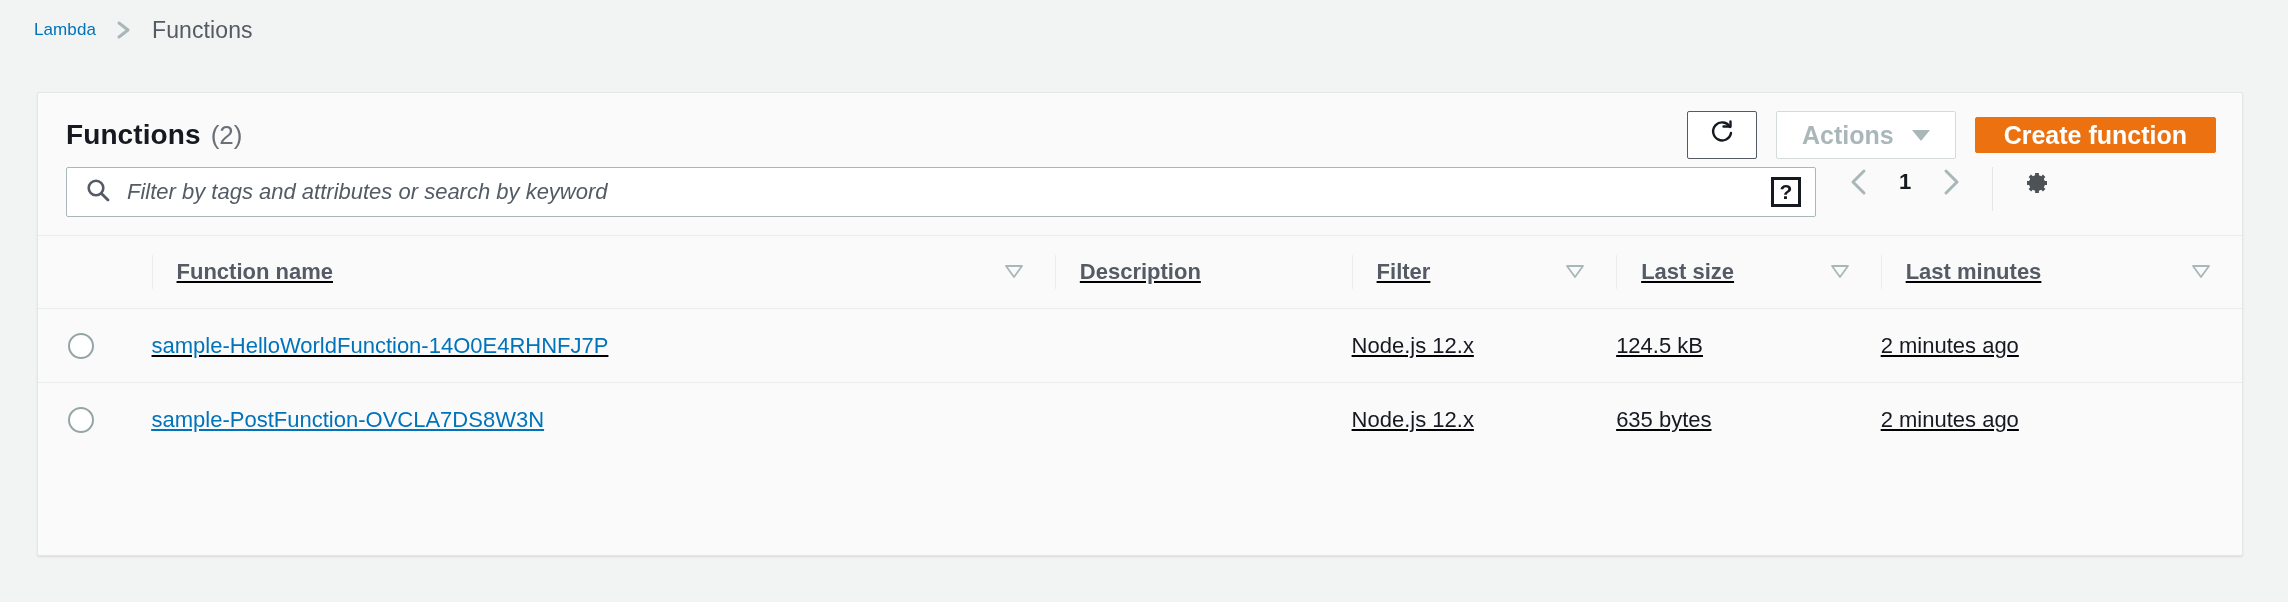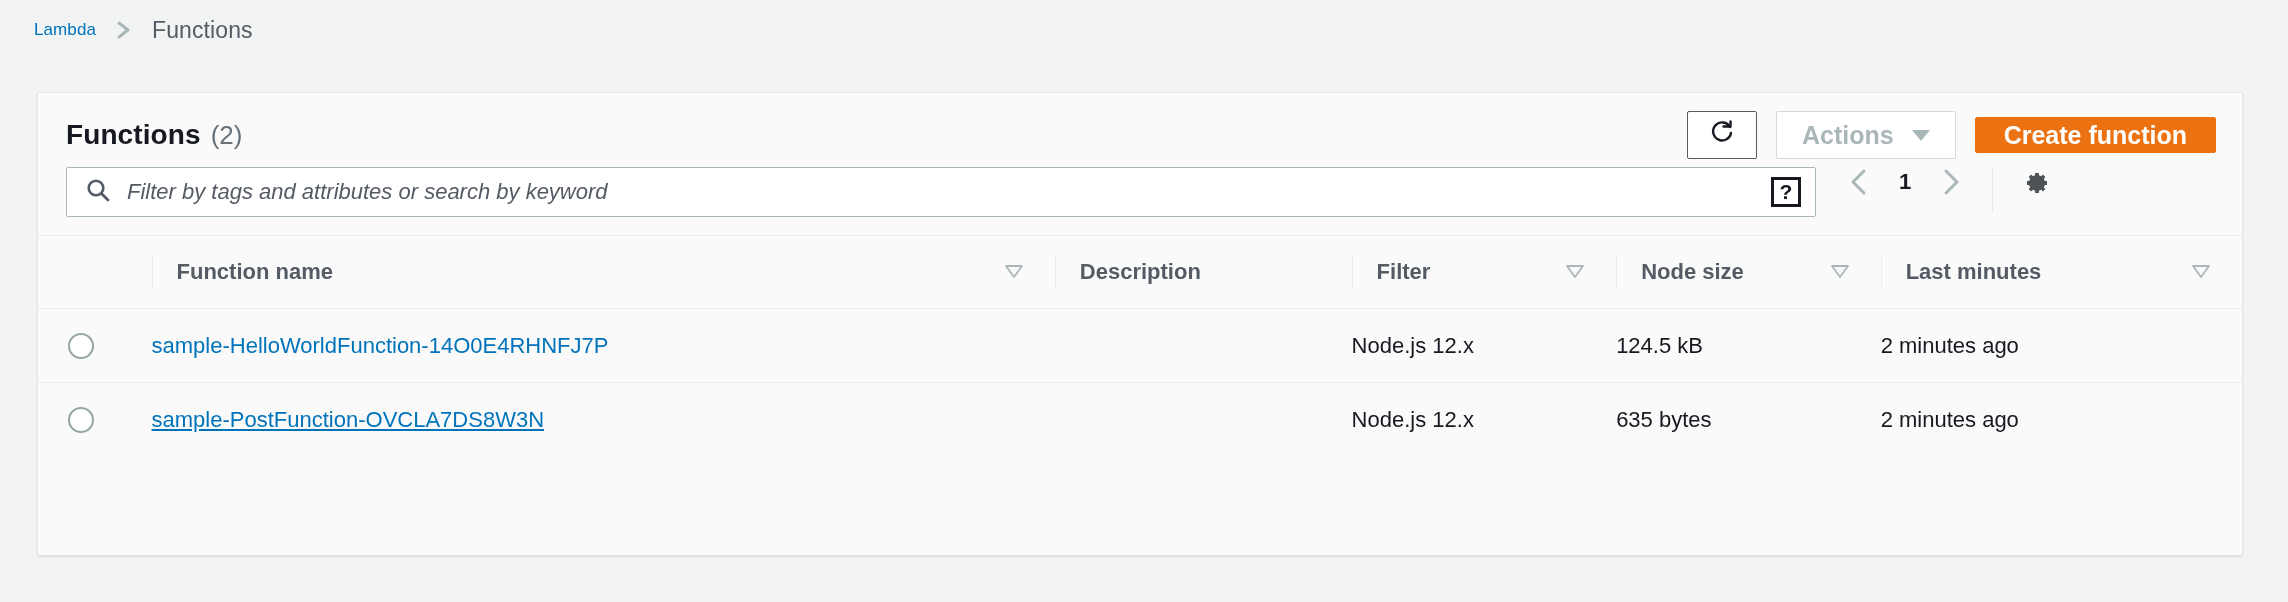--- a/index.html
+++ b/index.html
@@ -213,20 +213,21 @@
     display: inline-flex;
     align-items: center;
   }
 
   
   .tbl {
     width: 100%;
     border-collapse: collapse;
     table-layout: fixed;
     margin-top: 14px;
+    text-decoration: underline;
   }
   .tbl thead tr {
     background: #fafafa;
     border-top: 1px solid #eaeded;
     border-bottom: 1px solid #eaeded;
   }
   .tbl th {
     text-align: left;
     font-size: 22px;
     font-weight: bold;
@@ -387,21 +388,21 @@
             <span>Filter</span>
             <span>
               <svg width="22" height="16" viewBox="0 0 22 16" aria-hidden="true">
                 <polygon points="3,3 19,3 11,14" fill="none" stroke="#aab7b8" stroke-width="1.8" stroke-linejoin="round"></polygon>
               </svg>
             </span>
           </div>
         </th>
         <th class="col-size">
           <div class="th-inner">
-            <span>Node size</span>
+            <span>Last size</span>
             <span>
               <svg width="22" height="16" viewBox="0 0 22 16" aria-hidden="true">
                 <polygon points="3,3 19,3 11,14" fill="none" stroke="#aab7b8" stroke-width="1.8" stroke-linejoin="round"></polygon>
               </svg>
             </span>
           </div>
         </th>
         <th class="col-mod">
           <div class="th-inner">
             <span>Last minutes</span>

